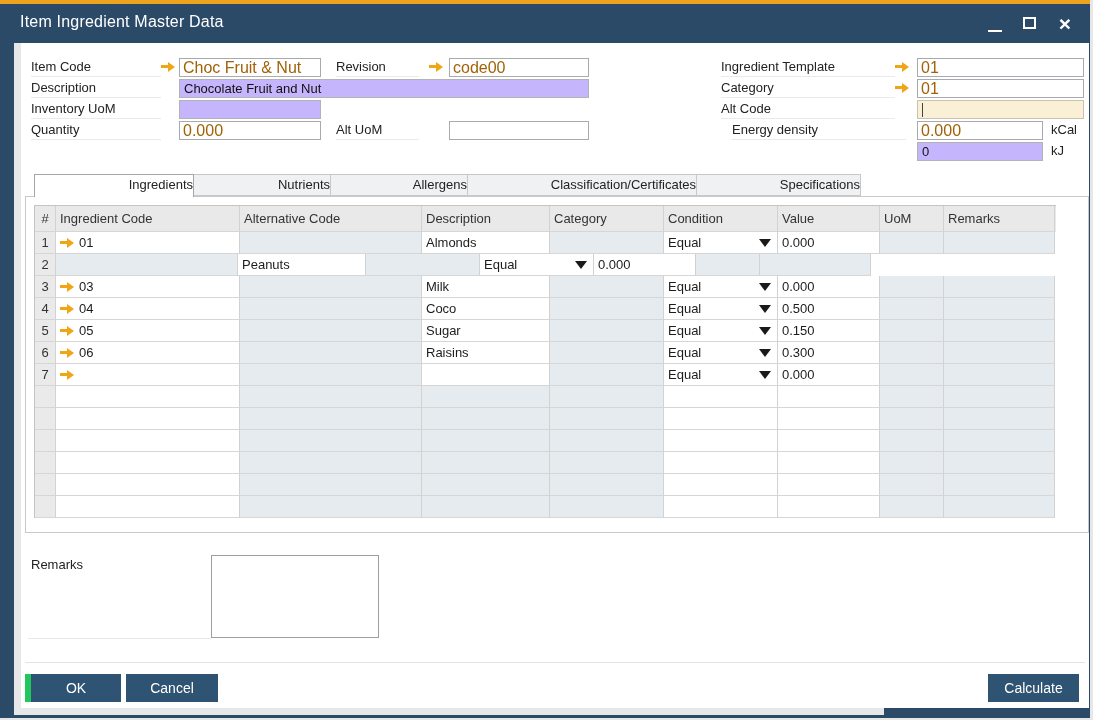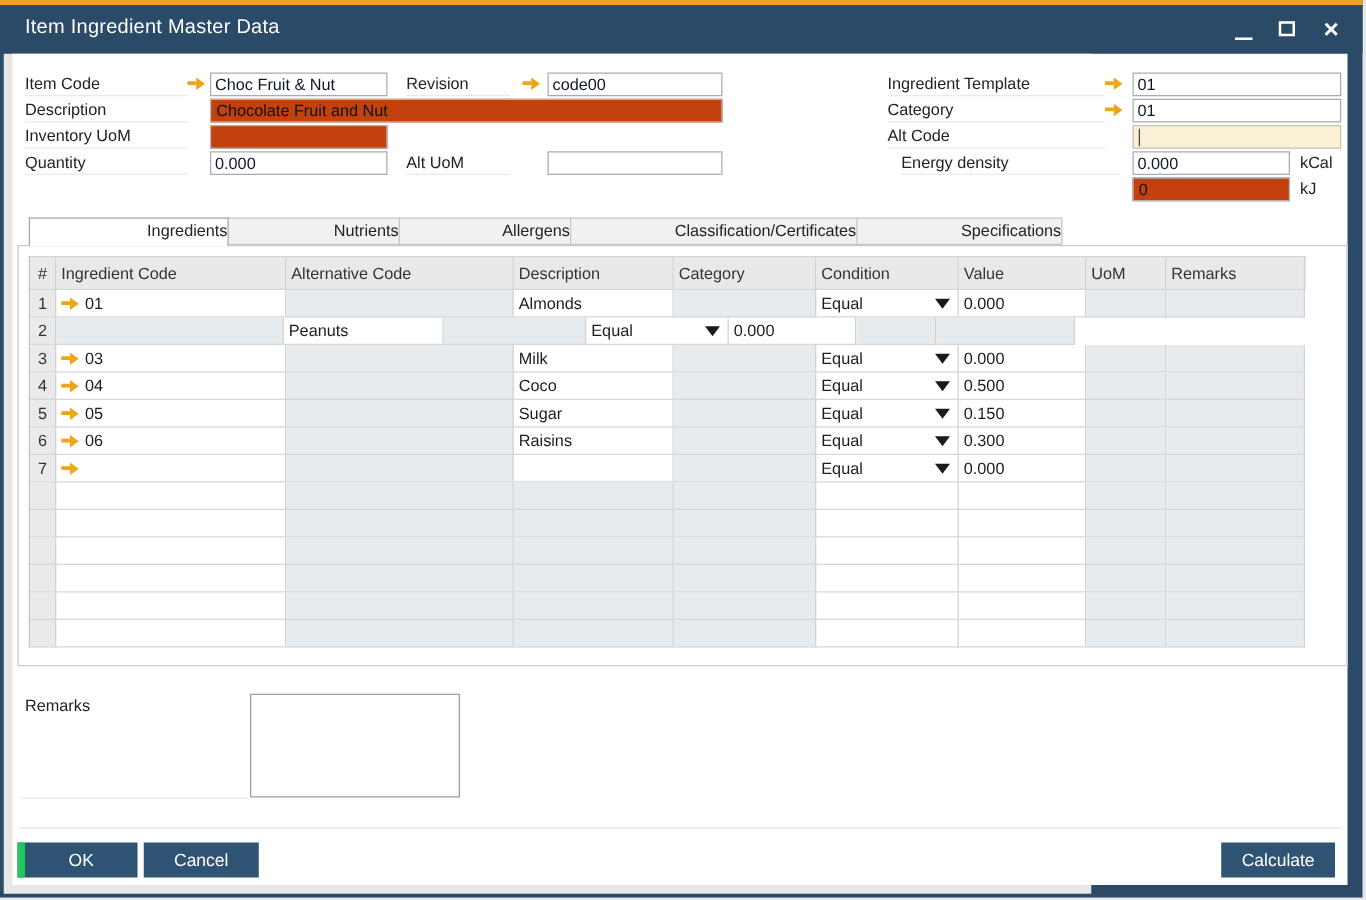--- a/index.html
+++ b/index.html
@@ -9,30 +9,30 @@
   .window { position:absolute; left:0; top:0; width:1090px; height:718px; background:#2B4A68; }
   .gold-bar { position:absolute; left:0; top:0; width:1090px; height:4px; background:#ECA41F; }
   .titlebar { position:absolute; left:0; top:4px; width:1090px; height:39px; background:#2B4A68; }
   .titlebar .title { position:absolute; left:20px; top:9px; font-size:16px; color:#FFFFFF; letter-spacing:.2px; }
   .controls { position:absolute; right:16px; top:0; height:39px; display:flex; align-items:center; gap:17px; }
   .ctrl { background:none; border:none; cursor:pointer; width:18px; height:22px; position:relative; }
   .minbar { position:absolute; left:2px; bottom:3px; width:14px; height:2px; background:#FFFFFF; }
   .maxbox { position:absolute; left:2px; top:4px; width:13px; height:12px; border:2px solid #FFFFFF; }
   .closex { color:#FFFFFF; font-size:21px; font-weight:bold; line-height:20px; display:block; }
 
-  .frame { position:absolute; left:3px; top:43px; width:870px; height:672px; background:#E7E7E7; padding:0 9px 12px 7px; }
+  .frame { position:absolute; left:14px; top:43px; width:870px; height:672px; background:#E7E7E7; padding:0 9px 12px 7px; }
   .content { position:relative; width:1068px; height:665px; background:#FFFFFF; }
 
   
   .flabel { position:absolute; height:19px; line-height:18px; border-bottom:1px solid #EAEAEA; color:#222; }
   .larrow { position:absolute; width:14px; height:9px; display:inline-block; }
   .larrow::before { content:""; position:absolute; left:0; top:3px; width:7px; height:3px; background:#F0A515; }
   .larrow::after { content:""; position:absolute; left:7px; top:-0.5px; width:0; height:0; border-left:7px solid #F0A515; border-top:5px solid transparent; border-bottom:5px solid transparent; }
-  .fin { position:absolute; height:19px; border:1px solid #A7ABB0; background:#FFFFFF; font-family:"Liberation Sans", sans-serif; font-size:13px; padding:0 3px; color:#0f172a; }
-  .fdis { position:absolute; height:19px; border:1px solid #B3B3B3; background:#c2410c; line-height:17px; padding:0 4px; color:#111; }
+  .fin { position:absolute; height:19px; border:1px solid #A7ABB0; background:#FFFFFF; font-family:"Liberation Sans", sans-serif; font-size:16px; padding:0 3px; color:#a16207; }
+  .fdis { position:absolute; height:19px; border:1px solid #B3B3B3; background:#c4b5fd; line-height:17px; padding:0 4px; color:#111; }
   .ffocus { position:absolute; height:19px; border:1px solid #C8C2B0; background:#FAF0D5; }
   .caret { position:absolute; left:4px; top:2px; width:1px; height:14px; background:#444; }
   .funit { position:absolute; height:19px; line-height:18px; color:#222; }
 
   
   .tabbar { position:absolute; left:13px; top:131px; height:23px; display:flex; z-index:3; }
   .tab { height:22px; background:#EFF1F3; border:1px solid #C6C9CC; margin-left:-1px; text-align:right; line-height:20px; color:#222; cursor:pointer; }
   .tab:first-child { margin-left:0; }
   .tab.active { height:23px; background:#FFFFFF; border:1px solid #A4A7AA; border-bottom:none; z-index:4; }
   .tabpanel { position:absolute; left:4px; top:153px; width:1064px; height:337px; border:1px solid #C9C9C9; background:#FFFFFF; z-index:1; }

